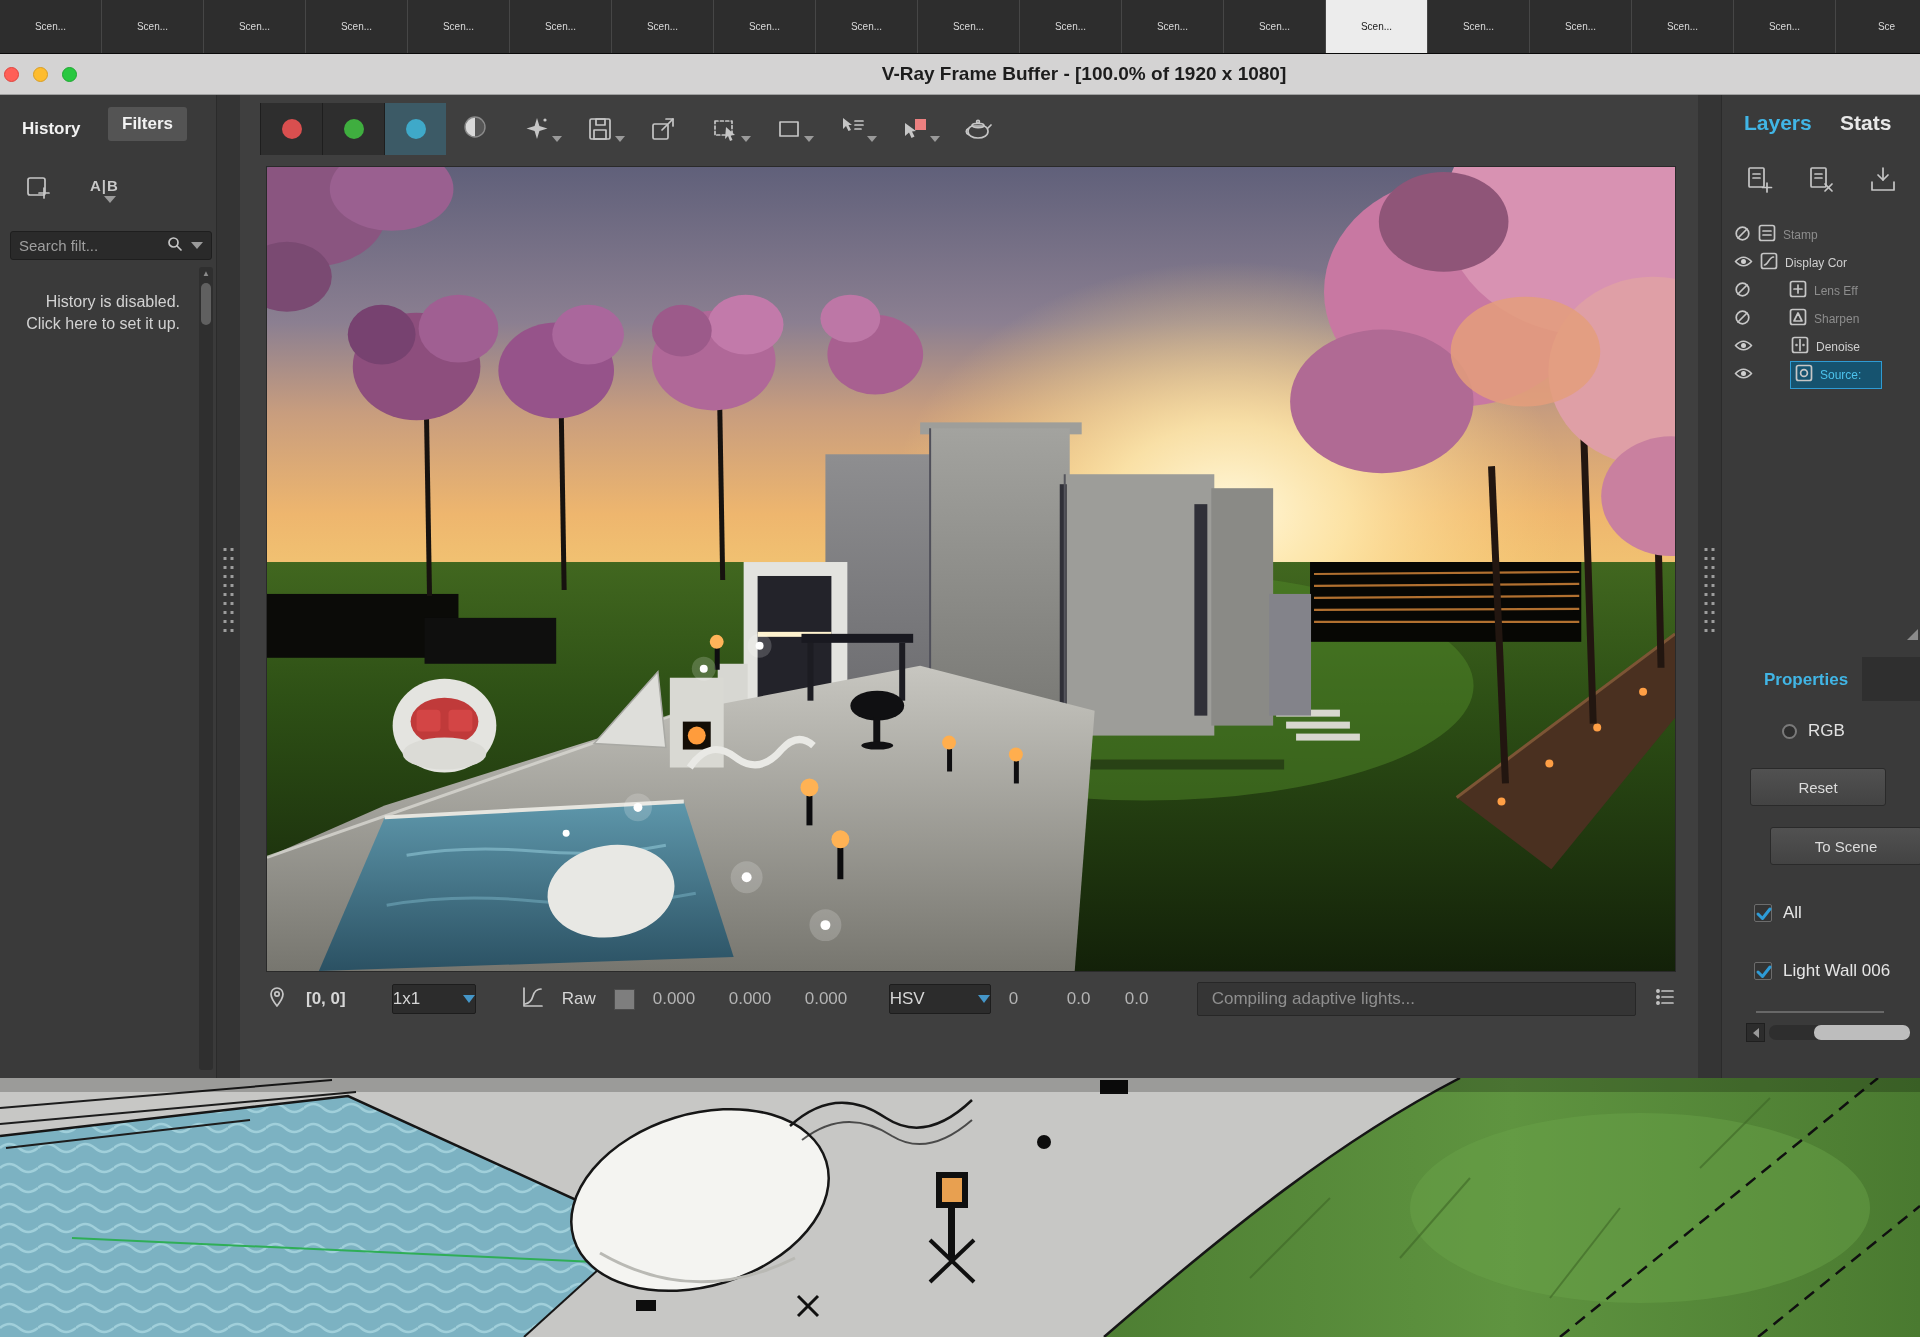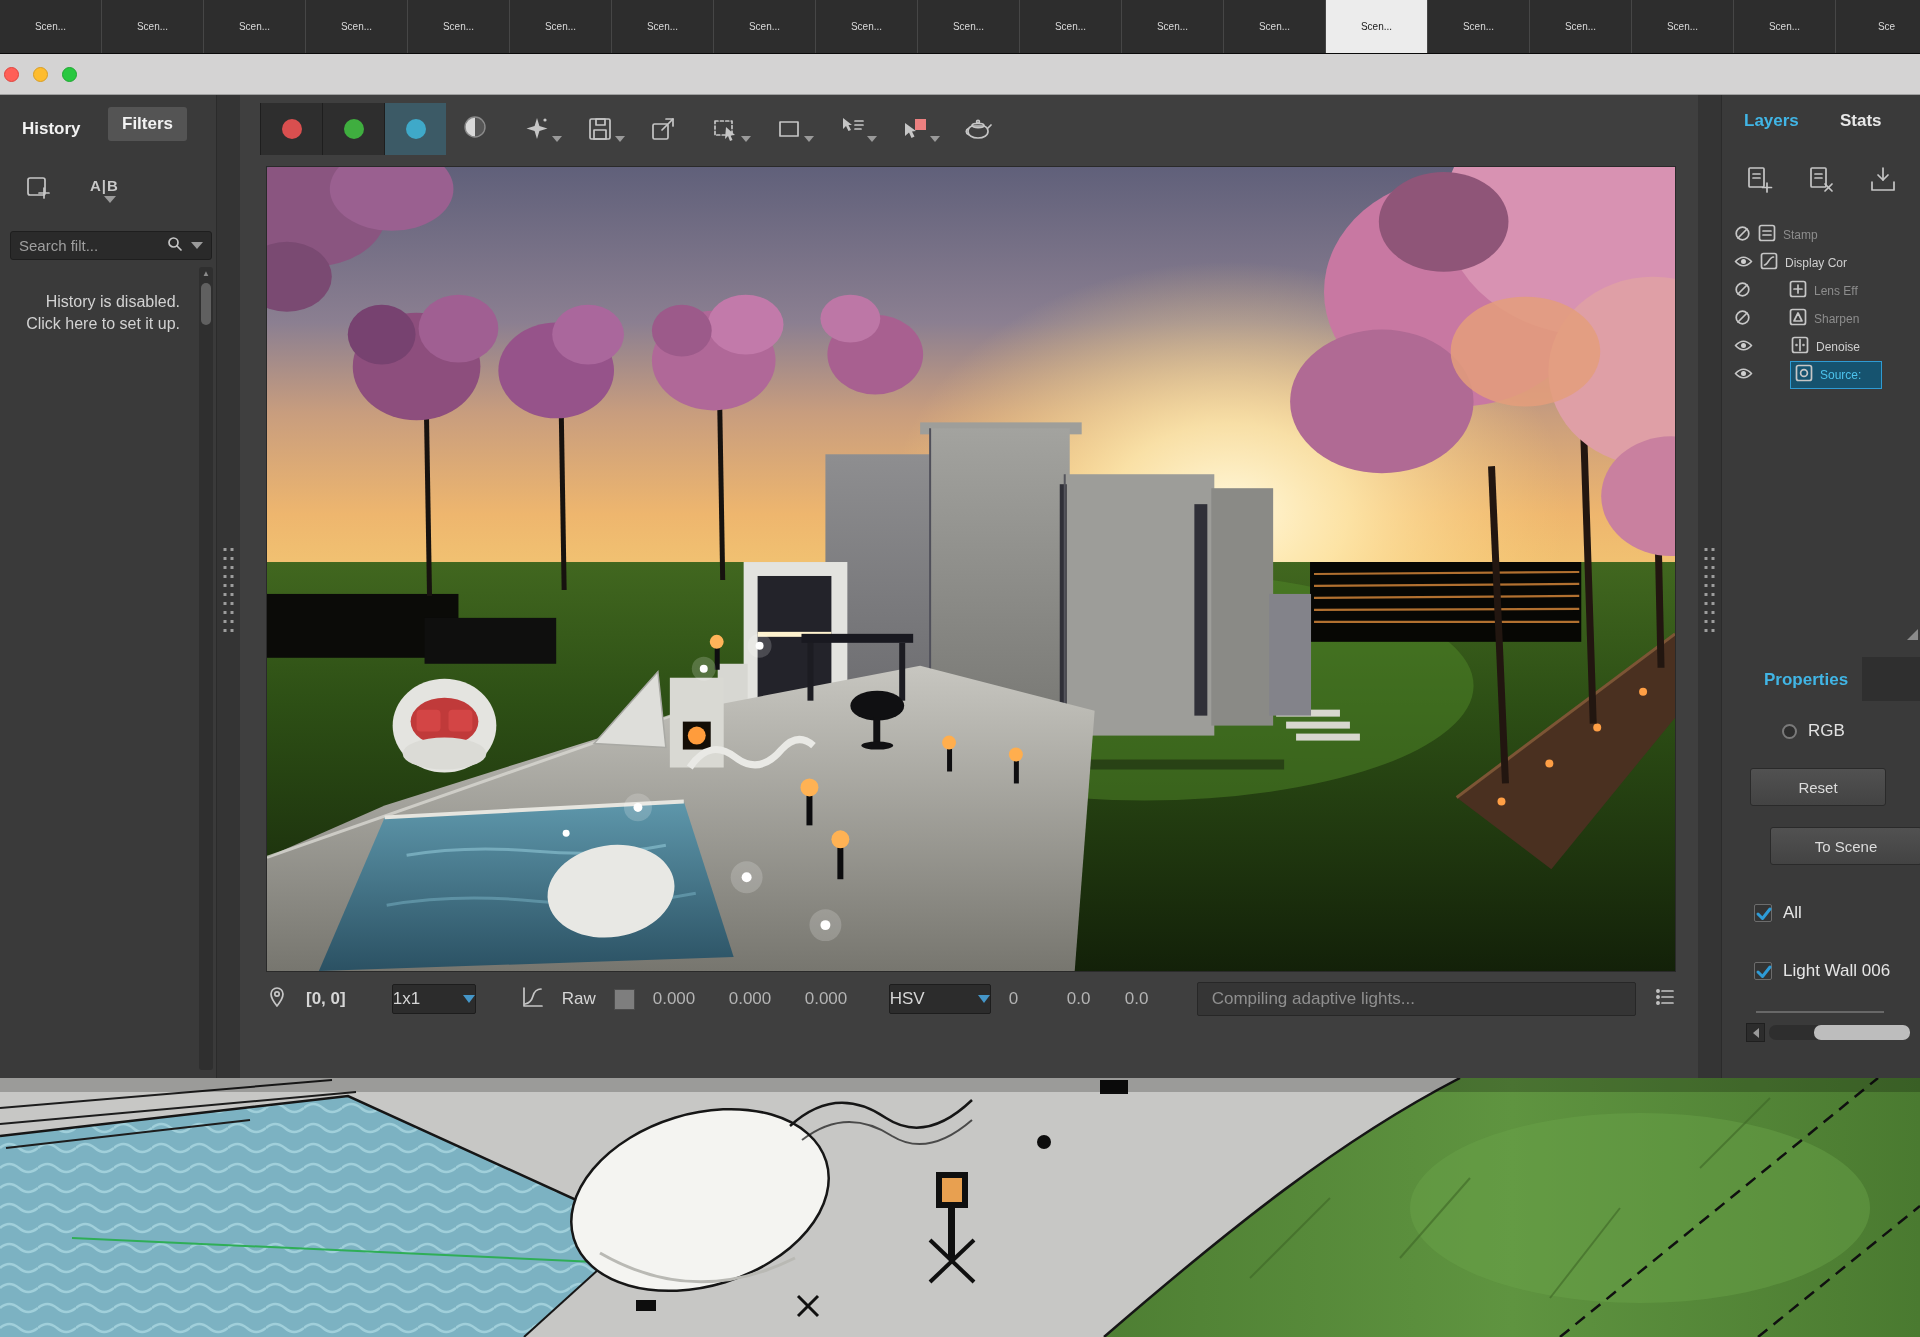--- a/index.html
+++ b/index.html
@@ -91,21 +91,21 @@
   .swatch{width:21px;height:21px;background:#7e7e7e;border:1px solid #4c4c4c;}
   .sval{min-width:58px;color:#b4b4b4;}
   .sval.short{min-width:40px;}
   .compile{flex:1;height:34px;background:#353535;border:1px solid #272727;border-radius:2px;
            display:flex;align-items:center;padding:0 14px;color:#8f8f8f;margin-left:14px;
            white-space:nowrap;overflow:hidden;}
   .curveico{margin-left:26px;}
 
   
   .rpanel{position:absolute;left:1722px;top:0;width:198px;height:983px;background:#3a3a3a;overflow:hidden;}
-  .rp-tab{position:absolute;top:16px;font-weight:bold;font-size:17px;}
+  .rp-tab{position:absolute;top:16px;font-weight:bold;font-size:21px;}
   .rp-tab.layers{left:22px;color:#41b5e5;}
   .rp-tab.stats{left:118px;color:#e8e8e8;}
   .rp-icons{position:absolute;top:66px;left:0;width:198px;height:42px;}
   .rp-ico{position:absolute;top:4px;}
   .llist{position:absolute;top:126px;left:0;width:198px;}
   .lrow{display:flex;align-items:center;height:28px;padding-left:12px;gap:7px;white-space:nowrap;}
   .lrow .ind{width:24px;flex:0 0 24px;}
   .lrow .lab{font-size:12px;color:#cfcfcf;}
   .lrow.dis .lab{color:#8d8d8d;}
   .selwrap{display:flex;align-items:center;gap:7px;background:#16536f;outline:1px solid #2f9bd3;
@@ -223,20 +223,21 @@
 
       <div class="wtab">
         <span>Sce</span>
       </div>
     </div>
 
   <div class="titlebar">
     <span class="tl red"></span>
     <span class="tl yellow"></span>
     <span class="tl green"></span>
+    <span class="wtitle">V-Ray Frame Buffer - [100.0% of 1920 x 1080]</span>
   </div>
 
   <div class="vfb">
 
     <div class="lpanel">
       <span class="lp-tab hist">History</span>
       <span class="lp-tab filt">Filters</span>
       <div class="lp-icons">
         <span class="lp-ico" style="left:24px;top:2px;">
           <svg width="28" height="28" viewBox="0 0 28 28">

